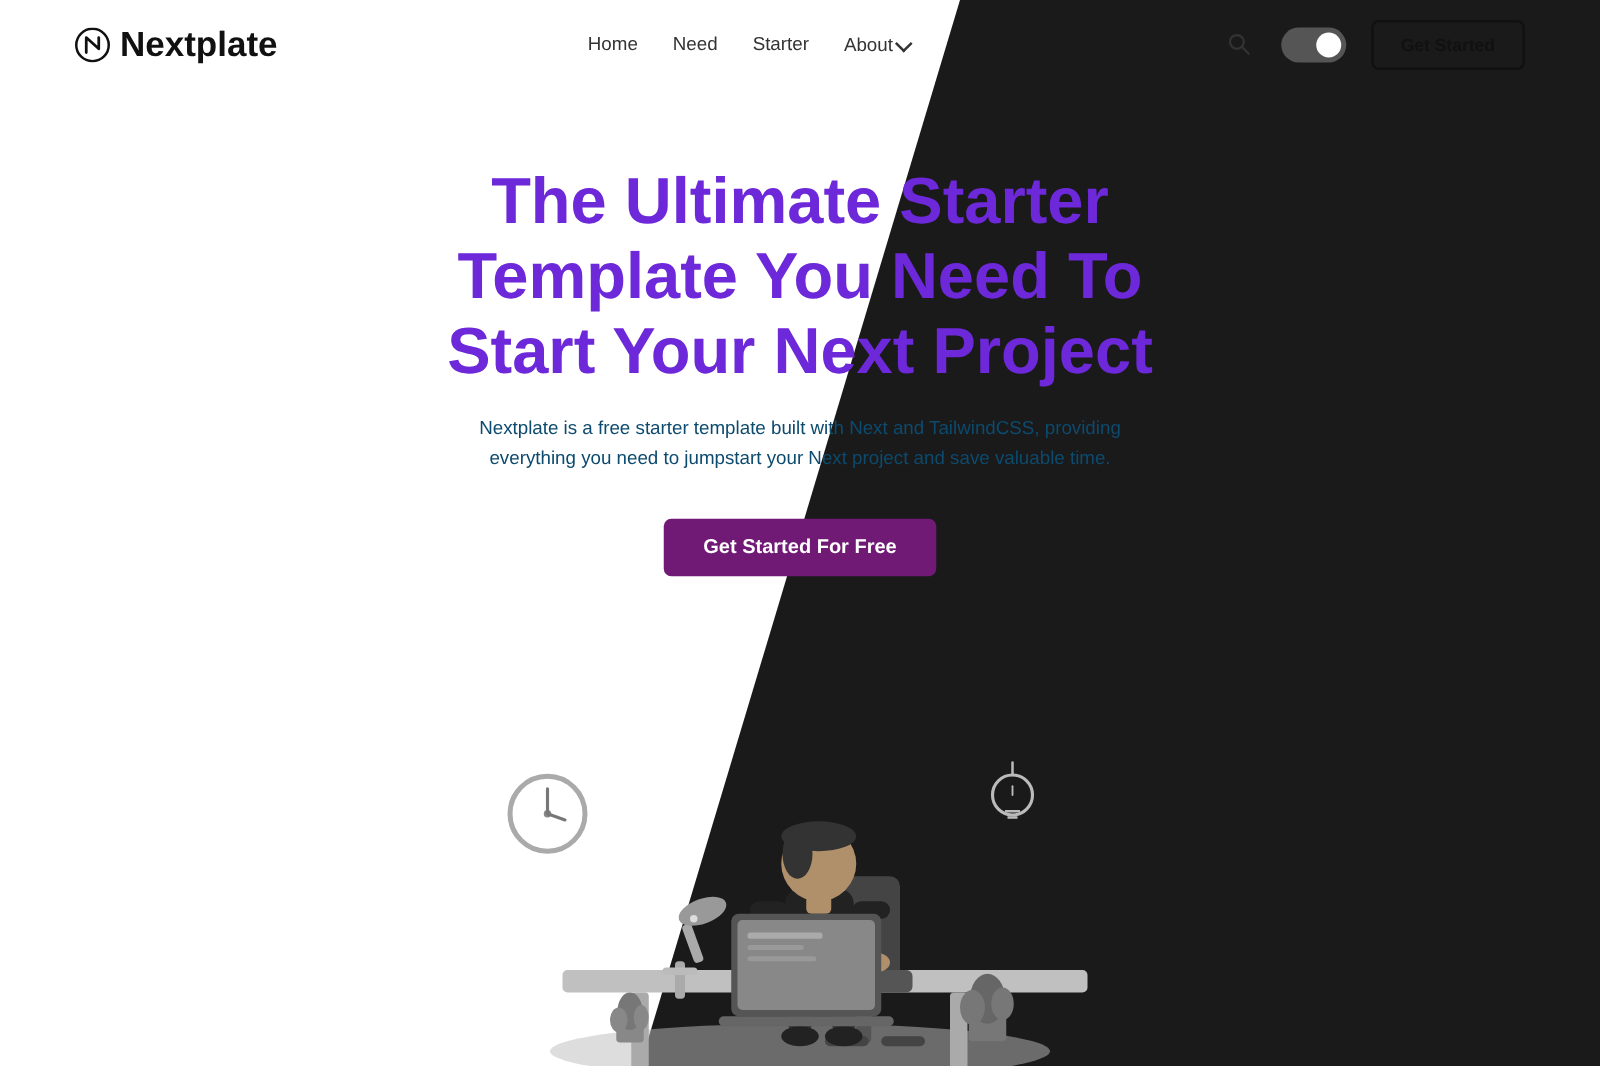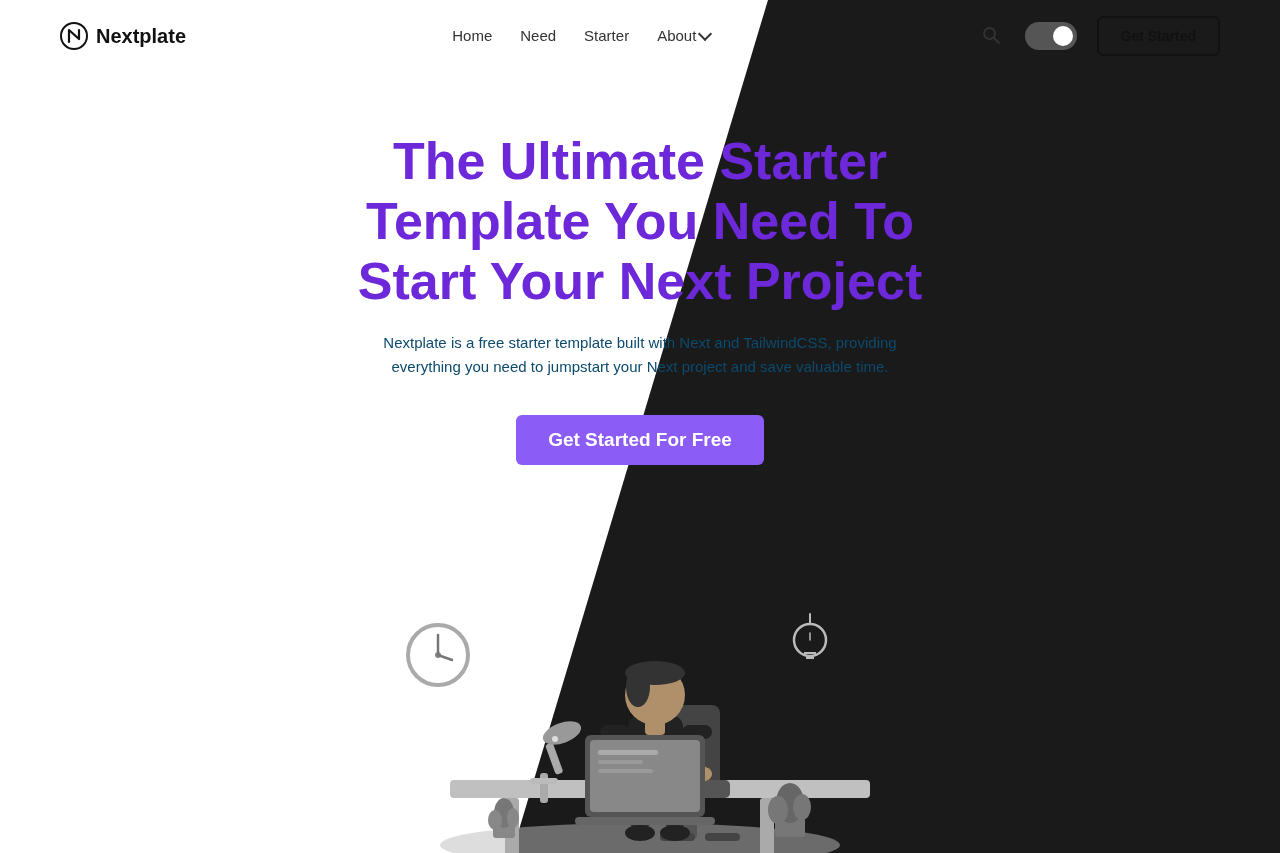--- a/index.html
+++ b/index.html
@@ -36,30 +36,30 @@
       justify-content: space-between;
       padding: 0 60px;
       height: 72px;
       background: transparent;
     }
     .logo {
       display: flex;
       align-items: center;
       gap: 8px;
       font-weight: 700;
-      font-size: 20px;
+      font-size: 28px;
       color: #111;
     }
     .logo-icon {
       width: 28px;
       height: 28px;
     }
     .nav-links {
       display: flex;
-      align-items: flex-start;
+      align-items: center;
       gap: 28px;
       list-style: none;
     }
     .nav-links a {
       text-decoration: none;
       color: #333;
       font-size: 15px;
       font-weight: 500;
     }
     .nav-links .pages-item {
@@ -127,24 +127,24 @@
     .hero-subtitle {
       font-size: 15px;
       color: #0c4a6e;
       max-width: 530px;
       margin: 0 auto 36px;
       line-height: 1.6;
     }
     .cta-btn {
       display: inline-block;
       padding: 14px 32px;
-      background: #8b5cf6;
+      background: #701a75;
       color: #fff;
       font-weight: 600;
-      font-size: 19px;
+      font-size: 16px;
       border-radius: 6px;
       border: none;
       cursor: pointer;
       position: relative;
       z-index: 10;
     }
 
     
     .illustration-container {
       position: relative;

